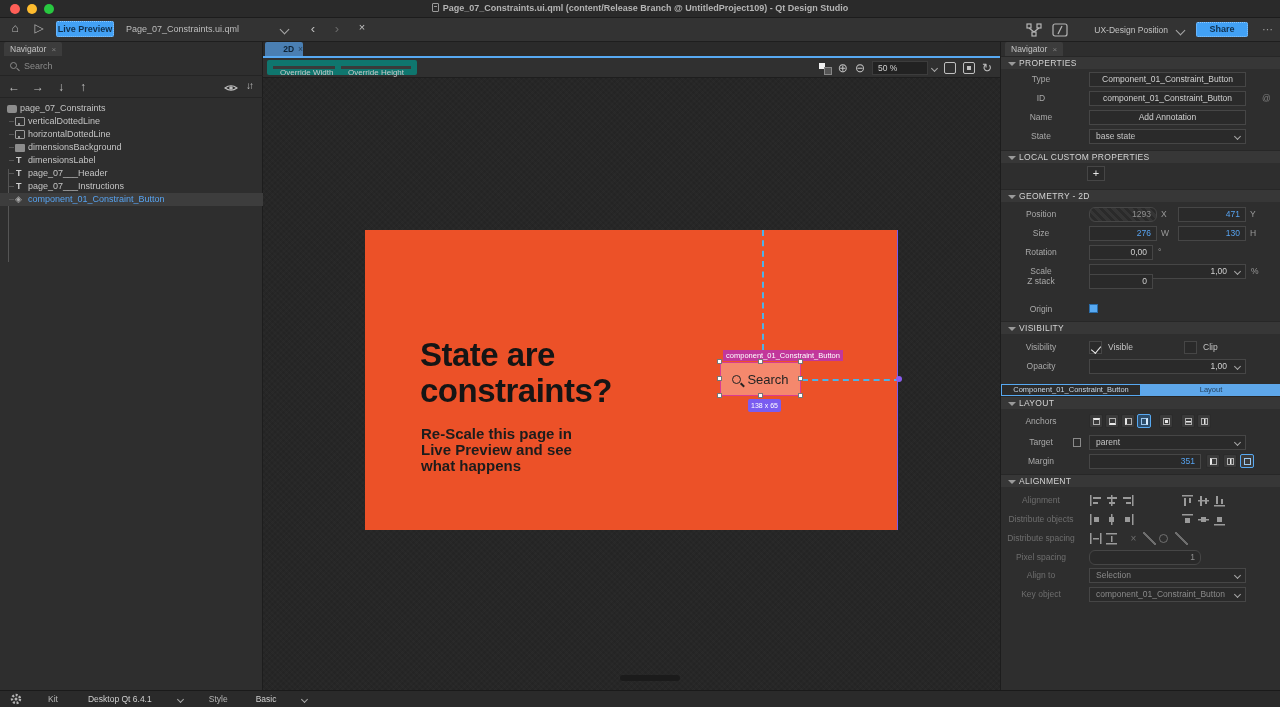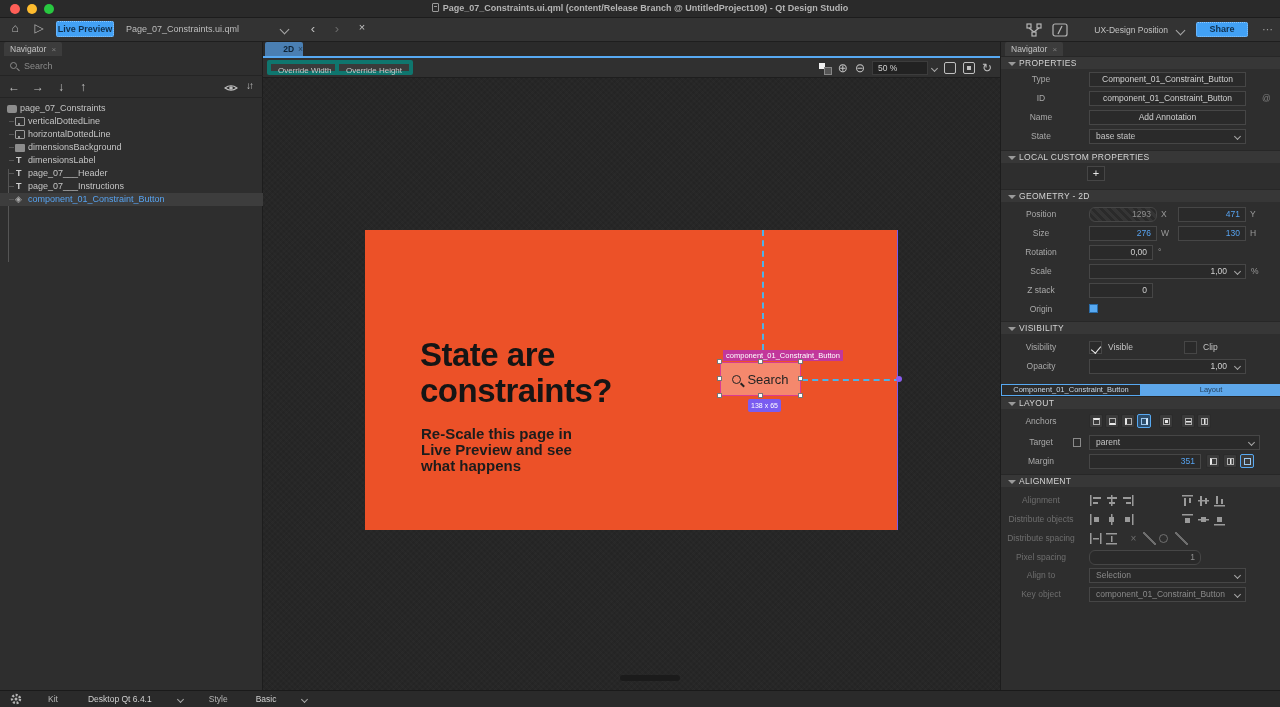--- a/index.html
+++ b/index.html
@@ -55,21 +55,21 @@
   .tico.img { border:1px solid #9a9a9a; border-radius:1px; background:radial-gradient(circle at 3px 6px, #9a9a9a 1.2px, transparent 1.5px); }
   .tico.rect { background:#8d8d8d; border-radius:1px; height:8px; top:3px; }
   .tico.txt::after { content:"T"; font-size:9px; font-weight:bold; color:#cfcfcf; position:absolute; left:1px; top:-2px; }
   .tico.comp::after { content:"◈"; font-size:9px; color:#a9a9a9; position:absolute; left:0; top:-2px; }
   
   .tabrow2d { position:absolute; left:0; top:0; width:737px; height:14px; background:#2a2a2a; }
   .tab2d { position:absolute; left:2px; top:0; width:38px; height:14px; background:#4a7fb3; border-radius:2px 2px 0 0; color:#0f2437; font-size:8.5px; font-weight:bold; text-align:right; line-height:14px; }
   .tab2d .tx { color:#27415c; margin-left:4px; font-weight:normal; }
   .blue-underline { position:absolute; left:0; top:14px; width:737px; height:2px; background:#57a9f2; }
   .ctoolbar { position:absolute; left:0; top:16px; width:737px; height:20px; background:#303030; border-bottom:1px solid #1e1e1e; }
-  .ovr-btn { position:absolute; top:2px; height:15px; background:#3a3a3a; border:4px solid #0f766e; border-radius:2px; color:#c9c9c9; font-size:8px; line-height:13px; padding:0 7px; }
+  .ovr-btn { position:absolute; top:2px; height:15px; background:#3a3a3a; border:6px solid #0f766e; border-radius:2px; color:#c9c9c9; font-size:8px; line-height:13px; padding:0 7px; }
   .cticons { position:absolute; right:8px; top:2px; height:16px; display:flex; align-items:center; gap:7px; font-size:12px; color:#c0c0c0; }
   .zoom-select { width:56px; height:14px; background:#222; border:1px solid #3c3c3c; color:#d0d0d0; font-size:8.5px; line-height:12px; padding-left:5px; }
   .bw-ico { width:12px; height:12px; position:relative; }
   .bw-ico::before { content:""; position:absolute; left:0; top:1px; width:6px; height:6px; background:#f0f0f0; }
   .bw-ico::after { content:""; position:absolute; left:5px; top:5px; width:6px; height:6px; background:#555; border:1px solid #888; }
   .fit-ico { width:12px; height:12px; border:1.3px solid #c0c0c0; border-radius:2px; }
   .frame-ico { width:12px; height:12px; border:1.3px solid #c0c0c0; border-radius:2px; background:linear-gradient(#c0c0c0,#c0c0c0) 3px 3px/4px 4px no-repeat; }
   .viewport { position:absolute; left:0; top:36px; width:737px; height:612px; overflow:hidden;
     background-color:#242424;
     background-image:repeating-linear-gradient(45deg, rgba(255,255,255,.013) 0 2px, transparent 2px 4px),
@@ -340,21 +340,21 @@
     <div class="prow" style="top:203px">
       <span class="plabel">Rotation</span>
       <div class="pfield val-r" style="left:88px;width:64px">0,00</div>
       <span class="punit" style="left:157px">°</span>
     </div>
     <div class="prow" style="top:222px">
       <span class="plabel">Scale</span>
       <div class="pfield val-r" style="left:88px;width:157px;padding-right:18px"><span>1,00</span><span class="chev pf-chev"></span></div>
       <span class="punit" style="left:250px">%</span>
     </div>
-    <div class="prow" style="top:241px">
+    <div class="prow" style="top:232px">
       <span class="plabel">Z stack</span>
       <div class="pfield val-r" style="left:88px;width:64px">0</div>
     </div>
     <div class="prow" style="top:260px">
       <span class="plabel">Origin</span>
       <span style="position:absolute;left:88px;top:2px;width:9px;height:9px;background:#57a9f2;border:1px solid #2a6ca8"></span>
     </div>
 
     <div class="sec-head" style="top:279px">VISIBILITY</div>
     <div class="prow" style="top:298px">
@@ -395,21 +395,21 @@
       <span class="ibtn a-vc" style="left:180px">
           <span class="isq"></span>
         </span>
       <span class="ibtn a-hc" style="left:196px">
           <span class="isq"></span>
         </span>
     </div>
     <div class="prow" style="top:393px">
       <span class="plabel">Target</span>
       <span style="position:absolute;left:72px;top:3px;width:8px;height:9px;border:1px solid #8a8a8a"></span>
-      <div class="pselect" style="left:88px;width:171px"><span>parent</span><span class="chev pf-chev"></span></div>
+      <div class="pselect" style="left:88px;width:157px"><span>parent</span><span class="chev pf-chev"></span></div>
     </div>
     <div class="prow" style="top:412px">
       <span class="plabel">Margin</span>
       <div class="pfield val-r blueval" style="left:88px;width:112px">351</div>
       <span class="ibtn m-l" style="left:205px">
           <span class="isq"></span>
         </span>
       <span class="ibtn m-c" style="left:222px">
           <span class="isq"></span>
         </span>

